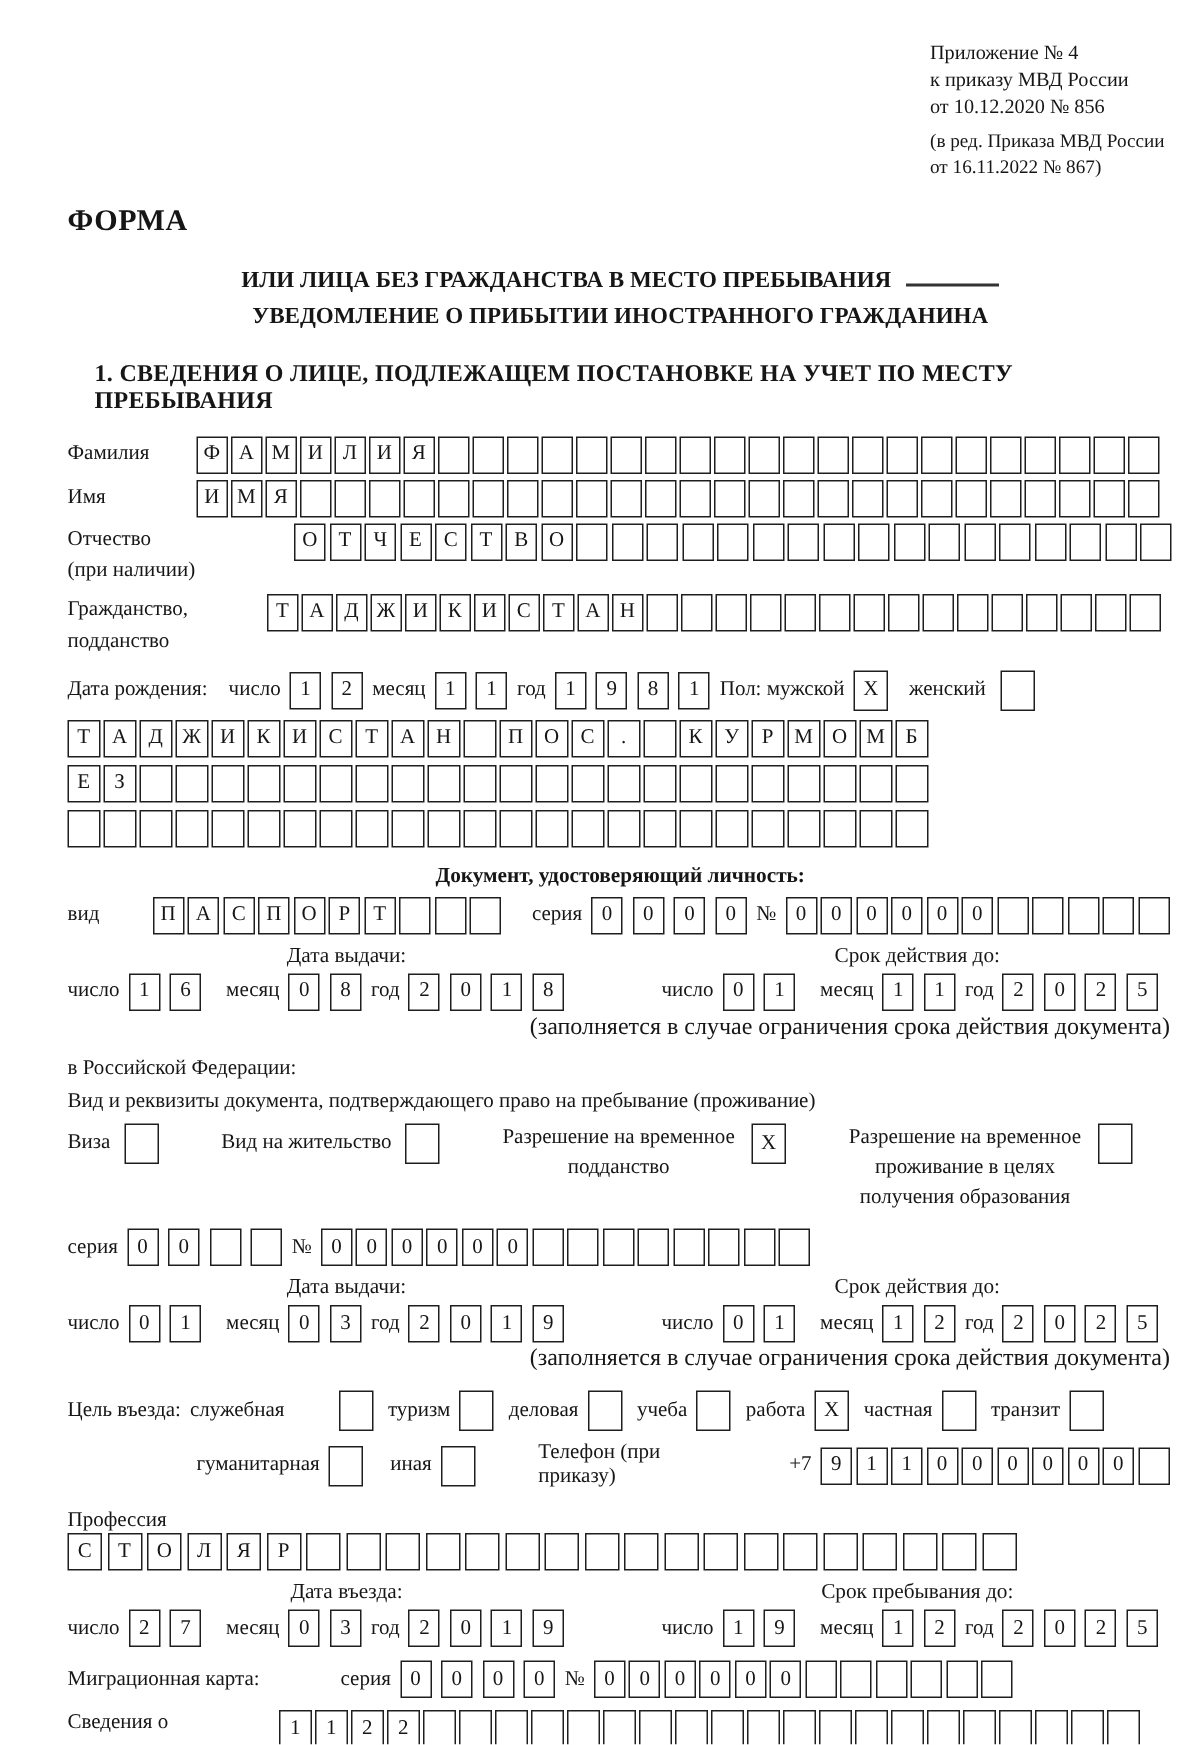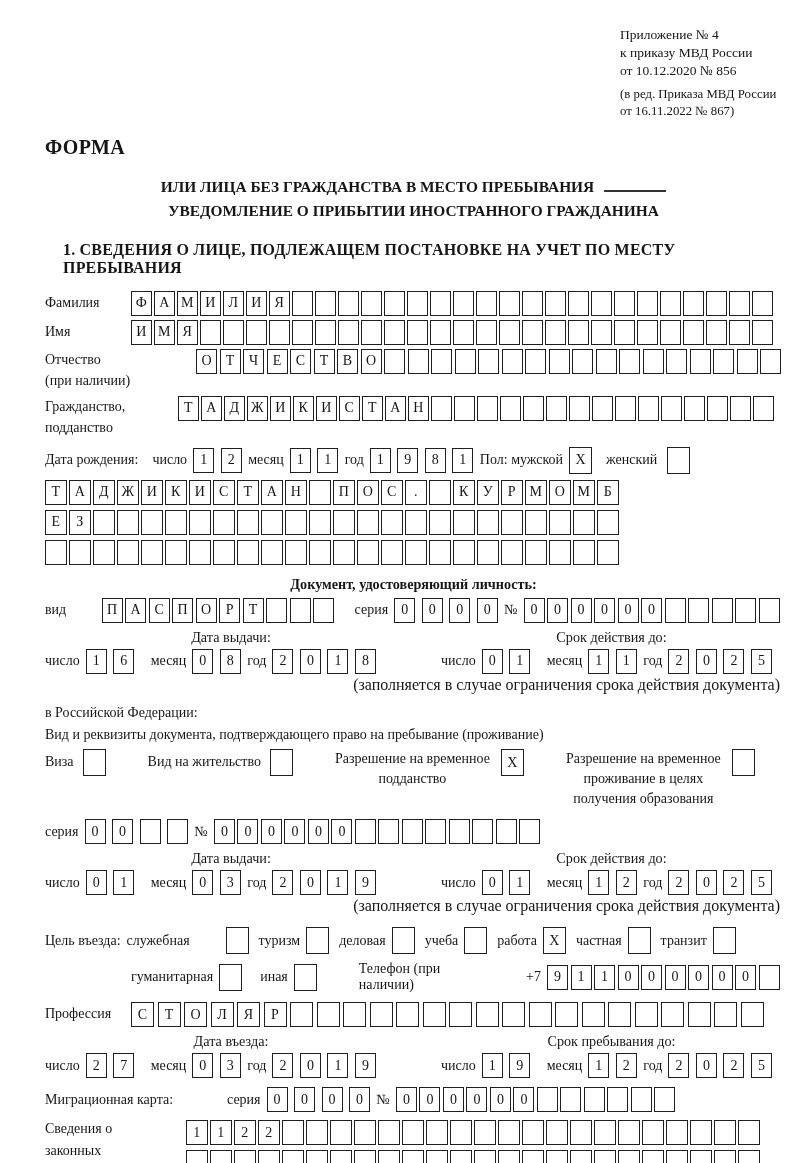--- a/index.html
+++ b/index.html
@@ -581,37 +581,37 @@
         <span class="cells chk">
           <span class="cell"></span>
         </span>
       </span>
     <span class="pitem sp18">
         <span class="lbl">иная</span>
         <span class="cells chk">
           <span class="cell"></span>
         </span>
       </span>
-    <span class="sp26 mr10">Телефон (при наличии)</span>
+    <span class="sp26 mr10">Телефон (при приказу)</span>
     <span class="sp26 mr6">+7</span>
     <span class="cells">
         <span class="cell">9</span>
         <span class="cell">1</span>
         <span class="cell">1</span>
         <span class="cell">0</span>
         <span class="cell">0</span>
         <span class="cell">0</span>
         <span class="cell">0</span>
         <span class="cell">0</span>
         <span class="cell">0</span>
         <span class="cell"></span>
       </span>
   </div>
 
-  <div class="frow" style="margin-top:9px;">
+  <div class="frow" style="margin-top:9px;flex-direction:column;">
     <span class="lab w86">Профессия</span>
     <span class="cells wide">
         <span class="cell">С</span>
         <span class="cell">Т</span>
         <span class="cell">О</span>
         <span class="cell">Л</span>
         <span class="cell">Я</span>
         <span class="cell">Р</span>
         <span class="cell"></span>
         <span class="cell"></span>

